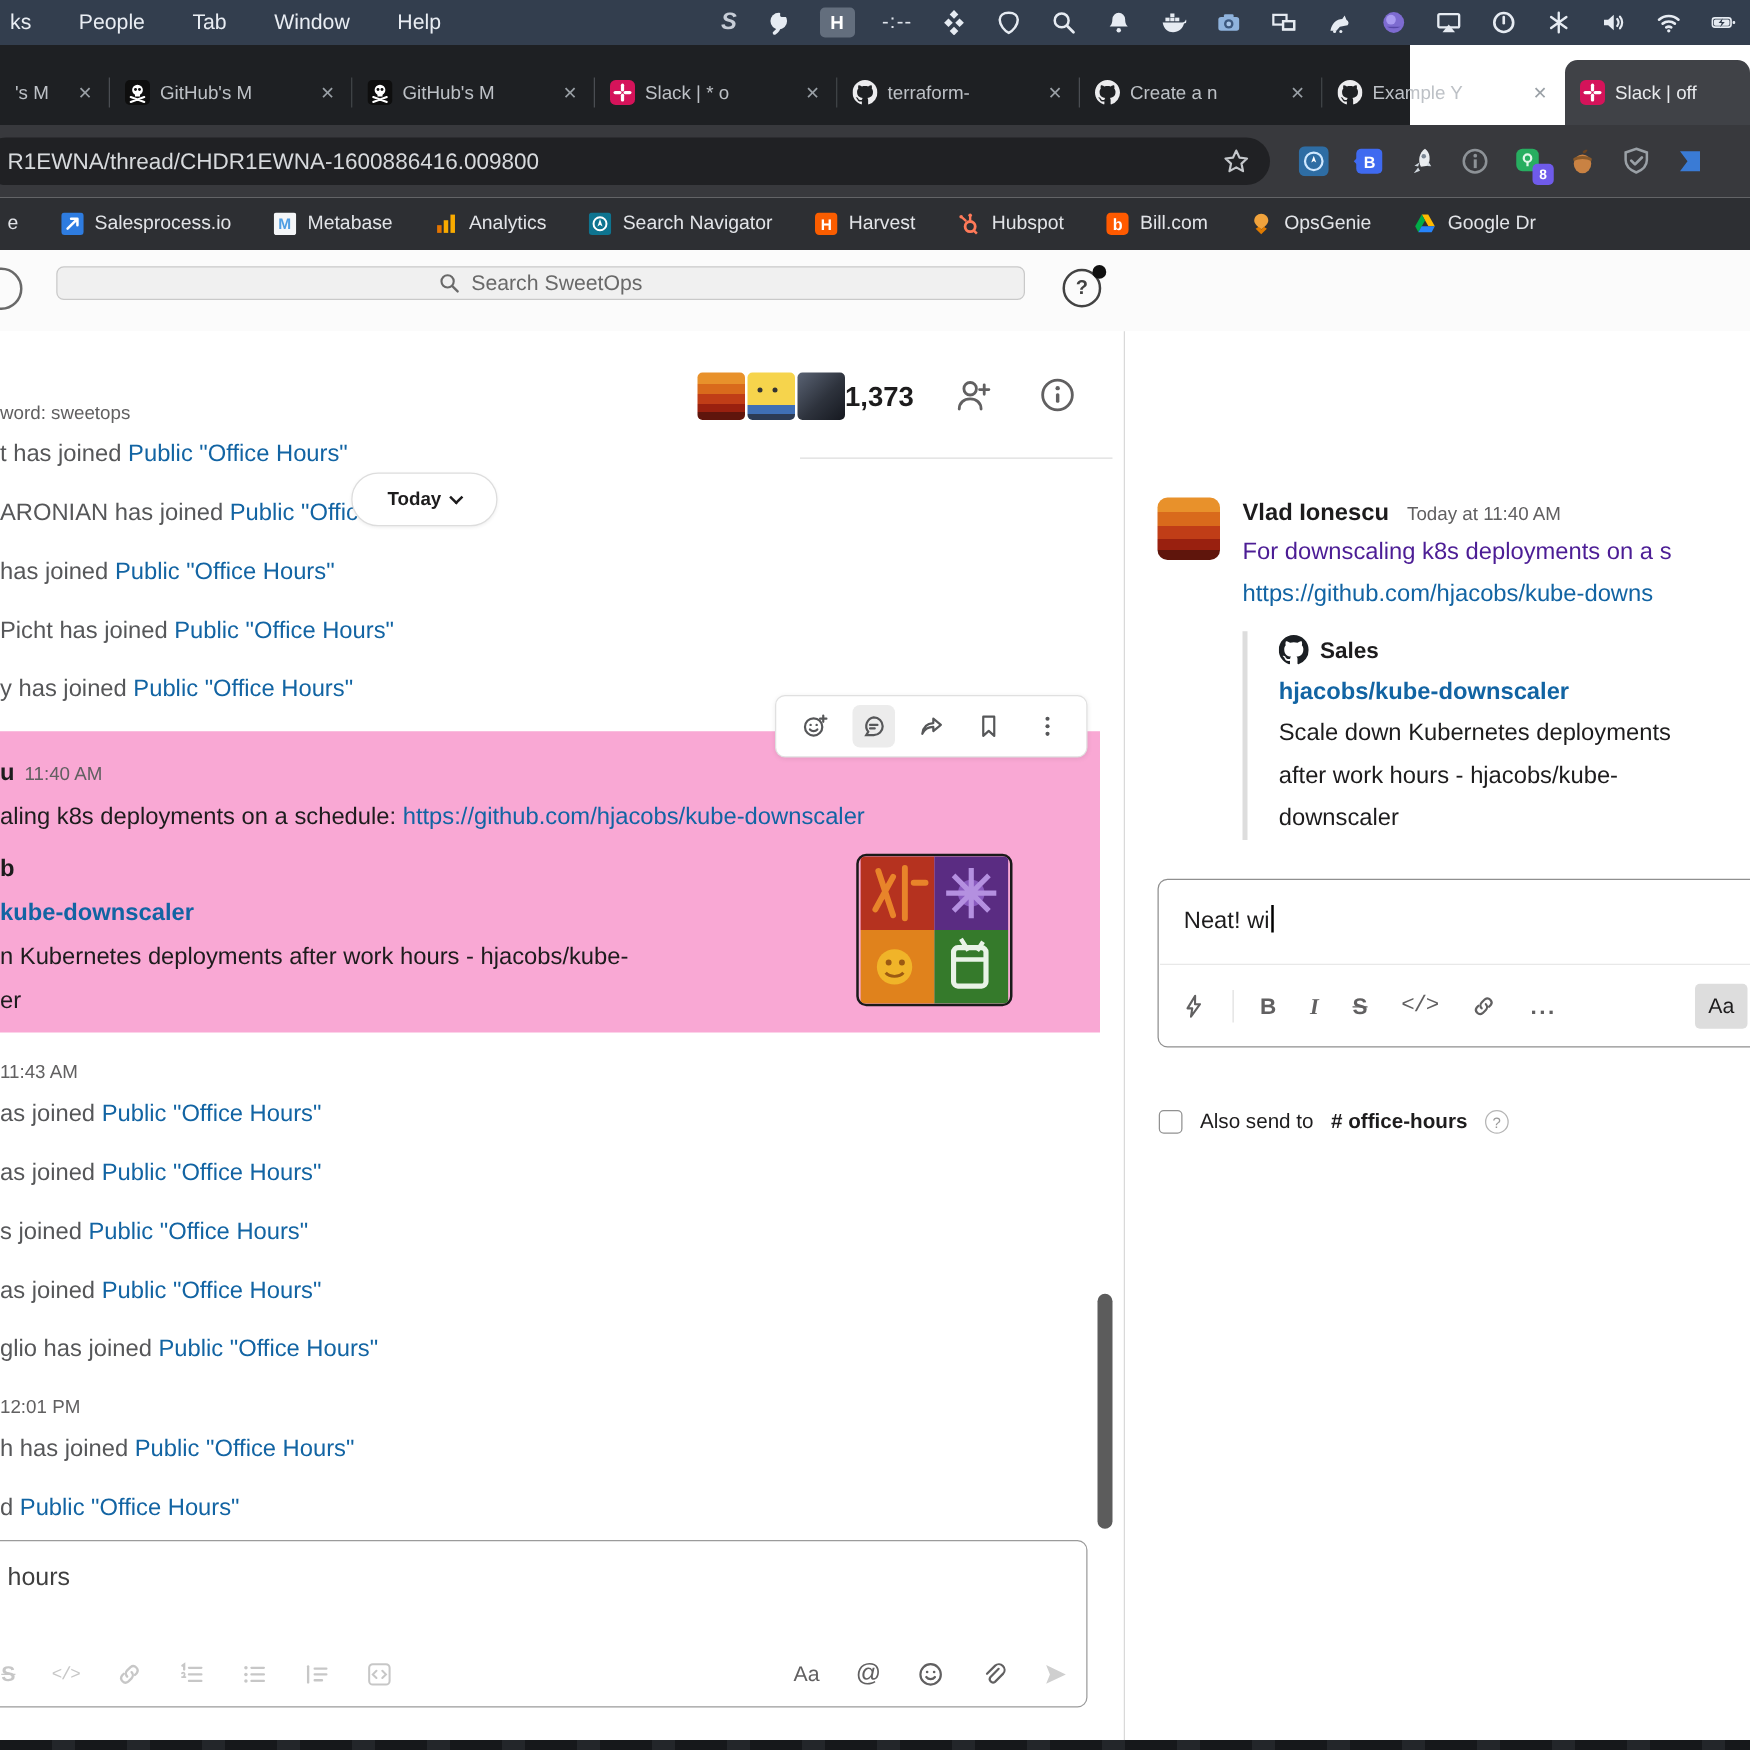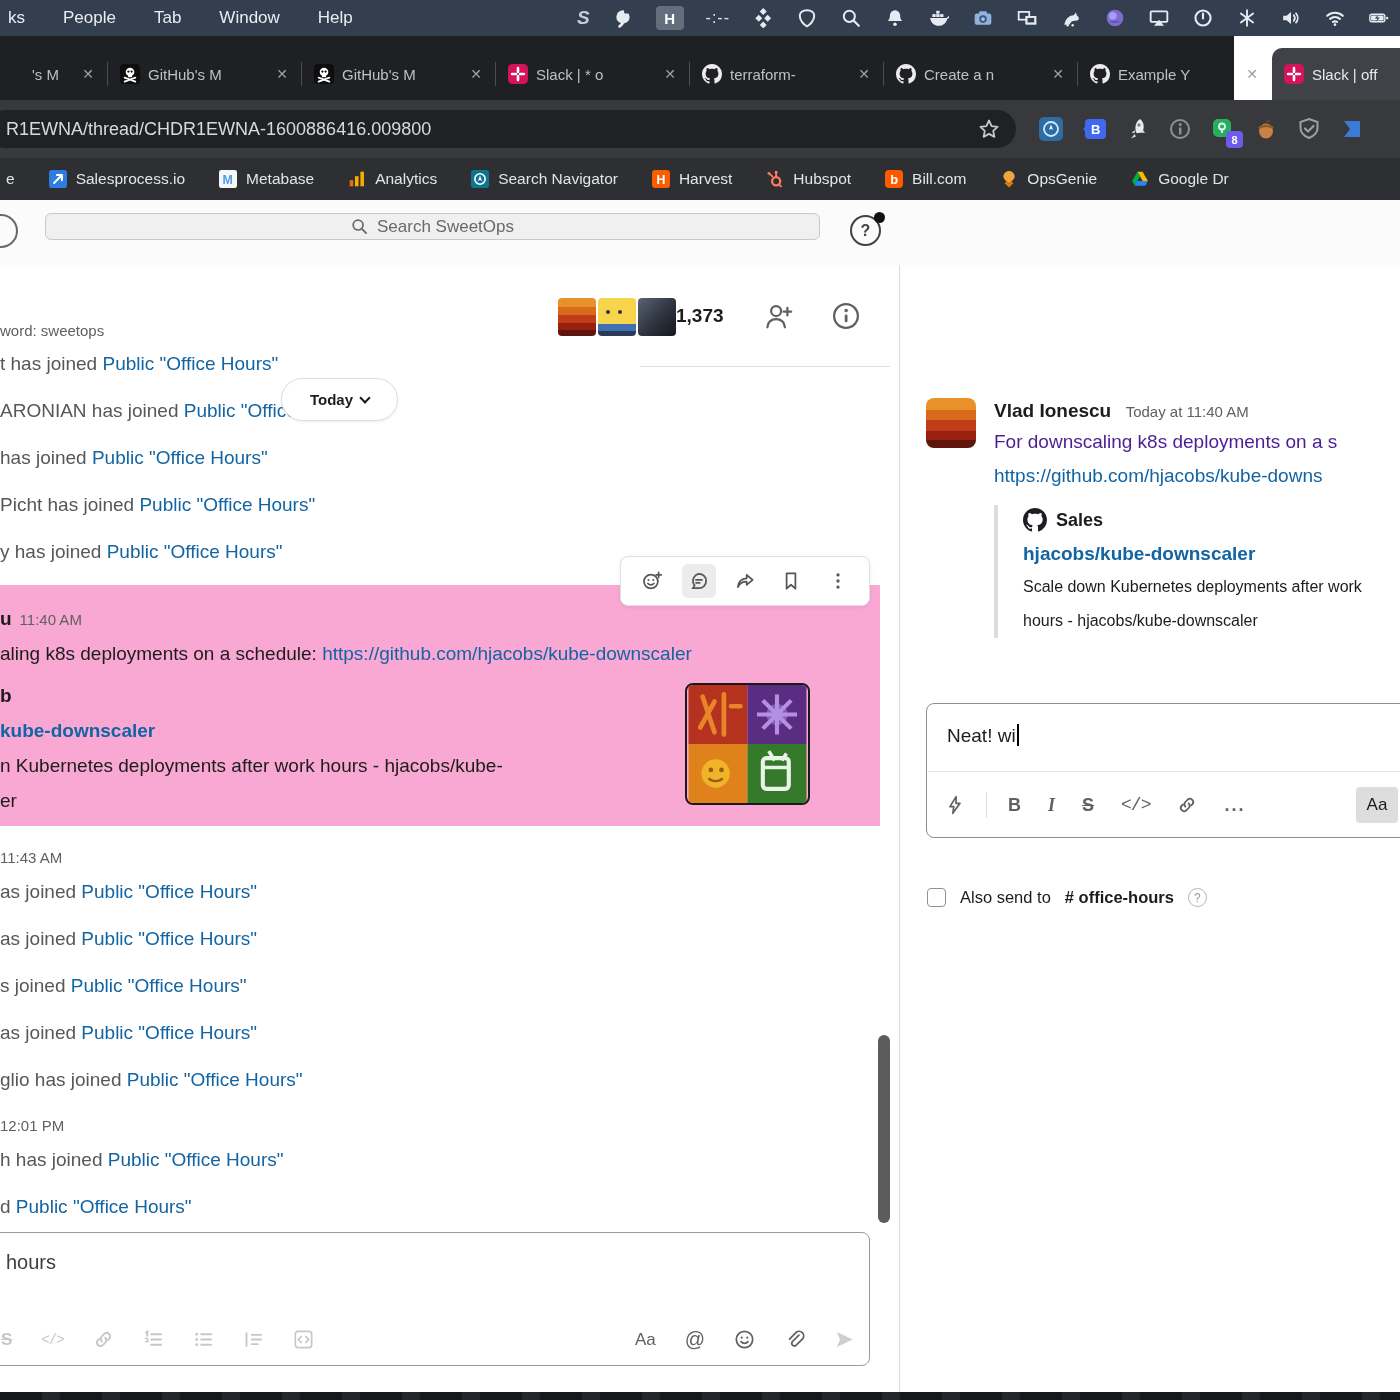--- a/index.html
+++ b/index.html
@@ -14,22 +14,22 @@
   .menubar .menus span { cursor:default; }
   .menubar .status { margin-left:auto; display:flex; align-items:center; gap:22px; padding-right:10px; }
   .mb-icon { display:inline-flex; width:22px; height:22px; align-items:center; justify-content:center; }
   .mb-icon svg { width:20px; height:20px; }
   .slack-s { font-weight:700; font-style:italic; color:#c7cdd7; font-size:19px; }
   .h-badge { display:inline-flex; width:28px; height:24px; background:rgba(190,200,215,.35); border-radius:4px;
              align-items:center; justify-content:center; font-weight:700; color:#fff; font-size:15px; }
   .mb-time { color:#dfe4ec; font-size:16px; letter-spacing:1px; }
 
   
-  .tabstrip { position:absolute; left:0; top:36px; width:1234px; height:64px; background:#1e2023;
-              display:flex; align-items:flex-end;padding-left:20px; }
+  .tabstrip { position:absolute; left:0; top:36px; width:1128px; height:64px; background:#1e2023;
+              display:flex; align-items:flex-end; }
   .tab { position:relative; height:52px; display:flex; align-items:center; gap:8px; padding:0 10px 0 12px;
          color:#bdc1c6; font-size:15px; overflow:hidden; flex:0 0 auto; }
   .tab.first { width:88px; }
   .tab.normal { width:194px; }
   .tab.active { width:148px; background:#404247; border-radius:10px 10px 0 0; color:#e8eaed; }
   .tab .fav { flex:0 0 20px; width:20px; height:20px; display:inline-flex; }
   .tab .fav svg { width:20px; height:20px; }
   .tab-title { white-space:nowrap; overflow:hidden; flex:1 1 auto; }
   .tab-close { flex:0 0 auto; color:#9aa0a6; font-size:14px; padding:2px 4px; }
   .tab.sep::after { content:""; position:absolute; right:0; top:14px; height:24px; width:1px; background:#4a4d52; }
@@ -69,21 +69,21 @@
 
   
   .ch-topic { position:absolute; left:0; top:57px; font-size:15px; color:#616061; white-space:nowrap; }
   .ch-avatars { position:absolute; left:558px; top:33px; display:flex; }
   .ch-avatars .av { width:38px; height:38px; border-radius:4px; margin-right:2px; }
   .av-grad { background:linear-gradient(180deg,#e8912b 0%,#e8912b 24%,#d96a1c 24%,#d96a1c 45%,#c03d17 45%,#c03d17 66%,#99200f 66%,#99200f 84%,#5f150c 84%); }
   .av-simpson { background:linear-gradient(180deg,#f6d44c 0%,#f6d44c 68%,#3f6fb5 68%,#3f6fb5 88%,#2c3b55 88%); position:relative; }
   .av-simpson::after { content:""; position:absolute; left:8px; top:12px; width:4px; height:4px; border-radius:50%;
                        background:#333; box-shadow:12px 0 0 #333; }
   .av-photo { background:linear-gradient(135deg,#5a6374 0%,#2e333d 55%,#15181f 100%); }
-  .ch-count { position:absolute; left:676px; top:40px; font-size:19px; font-weight:700; color:#1d1c1d; }
+  .ch-count { position:absolute; left:676px; top:40px; font-size:22px; font-weight:700; color:#1d1c1d; }
   .ch-ico { position:absolute; top:36px; width:30px; height:30px; color:#616061; }
   .ch-ico svg { width:30px; height:30px; }
 
   
   .date-line { position:absolute; left:640px; top:101px; width:250px; height:1px; background:#dddddd; }
   .date-pill { position:absolute; left:281px; top:113px; width:117px; height:43px; background:#fff; border:1px solid #ddd;
                border-radius:22px; box-shadow:0 1px 3px rgba(0,0,0,.07); display:flex; align-items:center; justify-content:center;
                gap:8px; font-size:15px; font-weight:700; color:#1d1c1d; z-index:5; }
   .chev { width:8px; height:8px; border-right:2px solid #1d1c1d; border-bottom:2px solid #1d1c1d; transform:rotate(45deg); margin-top:-4px; }
 
@@ -136,21 +136,21 @@
                background:linear-gradient(180deg,#e8912b 0%,#e8912b 24%,#d96a1c 24%,#d96a1c 45%,#c03d17 45%,#c03d17 66%,#99200f 66%,#99200f 84%,#5f150c 84%); }
   .th-namerow { position:absolute; left:93px; top:135px; white-space:nowrap; }
   .th-name { font-size:19px; font-weight:900; color:#1d1c1d; }
   .th-time { font-size:15px; color:#616061; margin-left:10px; }
   .th-text { position:absolute; left:93px; top:166px; width:406px; font-size:19px; color:#4c1d95; white-space:nowrap; overflow:hidden; }
   .th-link { position:absolute; left:93px; top:200px; width:406px; font-size:19px; white-space:nowrap; overflow:hidden; }
   .th-unfurl { position:absolute; left:93px; top:240px; padding-left:25px; border-left:4px solid #ddd; }
   .th-site { display:flex; align-items:center; gap:9px; font-size:18px; font-weight:900; color:#1d1c1d; height:30px; }
   .th-site svg { width:24px; height:24px; }
   .th-repo { margin-top:8px; font-size:19px; font-weight:700; }
-  .th-desc { margin-top:5px; width:348px; font-size:16px; line-height:34px; color:#1d1c1d; }
+  .th-desc { margin-top:5px; width:348px; font-size:19px; line-height:34px; color:#1d1c1d; }
 
   .th-composer { position:absolute; left:25px; top:438px; width:485px; height:135px; border:1px solid #8f8f8f; border-radius:8px; background:#fff; }
   .th-ct { position:absolute; left:20px; top:20px; font-size:19px; color:#1d1c1d; }
   .caret { display:inline-block; width:2px; height:22px; background:#000; vertical-align:-4px; margin-left:1px; }
   .th-cdivider { position:absolute; left:1px; right:1px; top:67px; height:1px; background:#e8e8e8; }
   .th-ctoolbar { position:absolute; left:18px; right:12px; top:78px; height:46px; display:flex; align-items:center; gap:27px; color:#616061; }
   .th-cbtn { display:inline-flex; align-items:center; justify-content:center; font-size:18px; }
   .th-cbtn svg { width:20px; height:20px; }
   .tb-sep { width:1px; height:26px; background:#e0e0e0; margin:0 -6px; }
   .aa-active { margin-left:auto; width:42px; height:36px; background:#ddd; border-radius:4px; display:flex; align-items:center;

